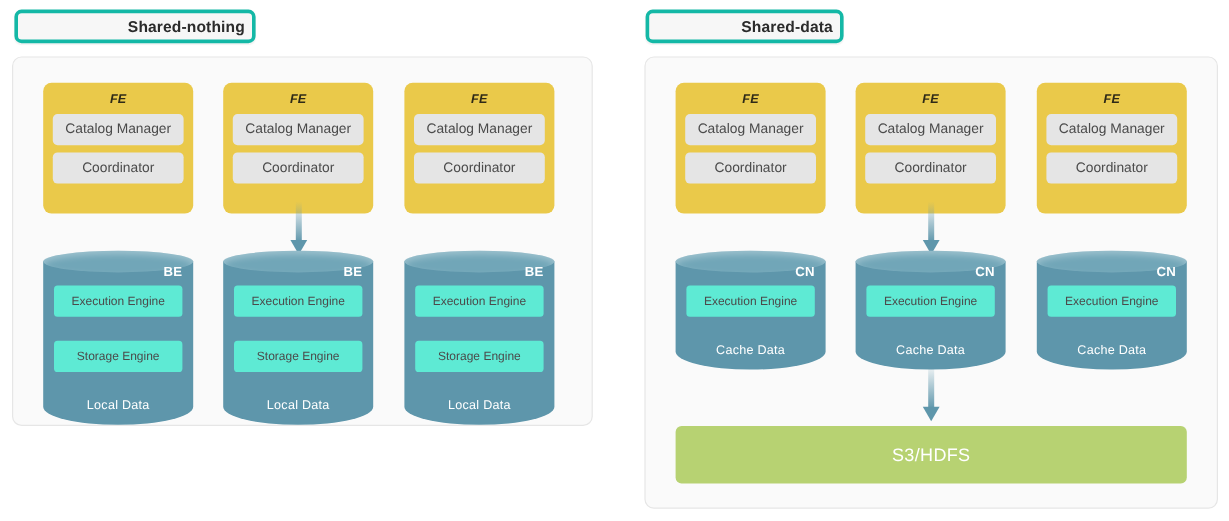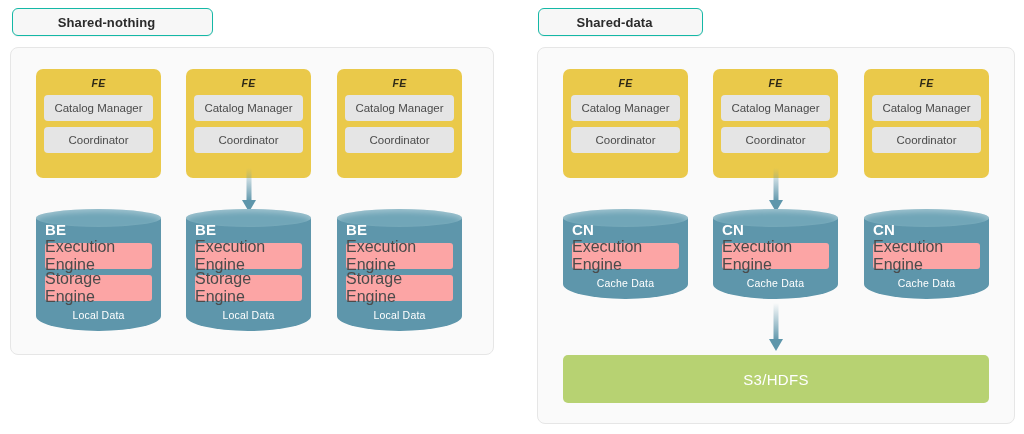--- a/index.html
+++ b/index.html
@@ -25,26 +25,26 @@
     box-sizing: border-box;
   }
   #panel-shared-nothing { left: 10px;  top: 47px;  width: 484px; height: 308px; }
   #panel-shared-data    { left: 537px; top: 47px;  width: 478px; height: 377px; }
 
   
   .title-pill {
     position: absolute;
     height: 28px;
     background: #f7f7f7;
-    border: 1px solid #14b8a6;
+    border: 3px solid #14b8a6;
     border-radius: 6px;
     box-shadow: 0 1px 1px rgba(0,0,0,.05);
     display: flex;
     align-items: center;
-    justify-content: center;
+    justify-content: flex-end;
     box-sizing: border-box;
     font-size: 13px;
     font-weight: bold;
     color: #2b2b2b;
     letter-spacing: .1px;
   }
   #title-pill-shared-nothing { left: 12px;  top: 8px; width: 201px; }
   #title-pill-shared-data    { left: 538px; top: 8px; width: 165px; }
   .title-pill .pill-text { transform: translateX(-6px); }
 
@@ -96,37 +96,37 @@
     left: 0;
     top: -9px;
     width: 125px;
     height: 18px;
     border-radius: 50%;
     background: #71a6b8;
     box-shadow: inset 0 3px 5px rgba(255,255,255,.30);
   }
   .cyl-title {
     position: relative;
-    text-align: left;
-    font-size: 15px;
+    text-align: right;
+    font-size: 11px;
     font-weight: bold;
     color: #ffffff;
     padding: 1px 0 5px 0;
     letter-spacing: .2px;
   }
   .cyl-sub {
     position: relative;
-    background: #fca5a5;
+    background: #5eead4;
     border-radius: 3px;
     height: 26px;
-    margin-bottom: 6px;
+    margin-bottom: 20px;
     display: flex;
     align-items: center;
     justify-content: center;
-    font-size: 16px;
+    font-size: 10px;
     color: #4b4b4b;
   }
   .cyl-foot {
     position: relative;
     text-align: center;
     font-size: 10.5px;
     color: #ffffff;
     padding-top: 2px;
     padding-bottom: 2px;
     letter-spacing: .2px;

